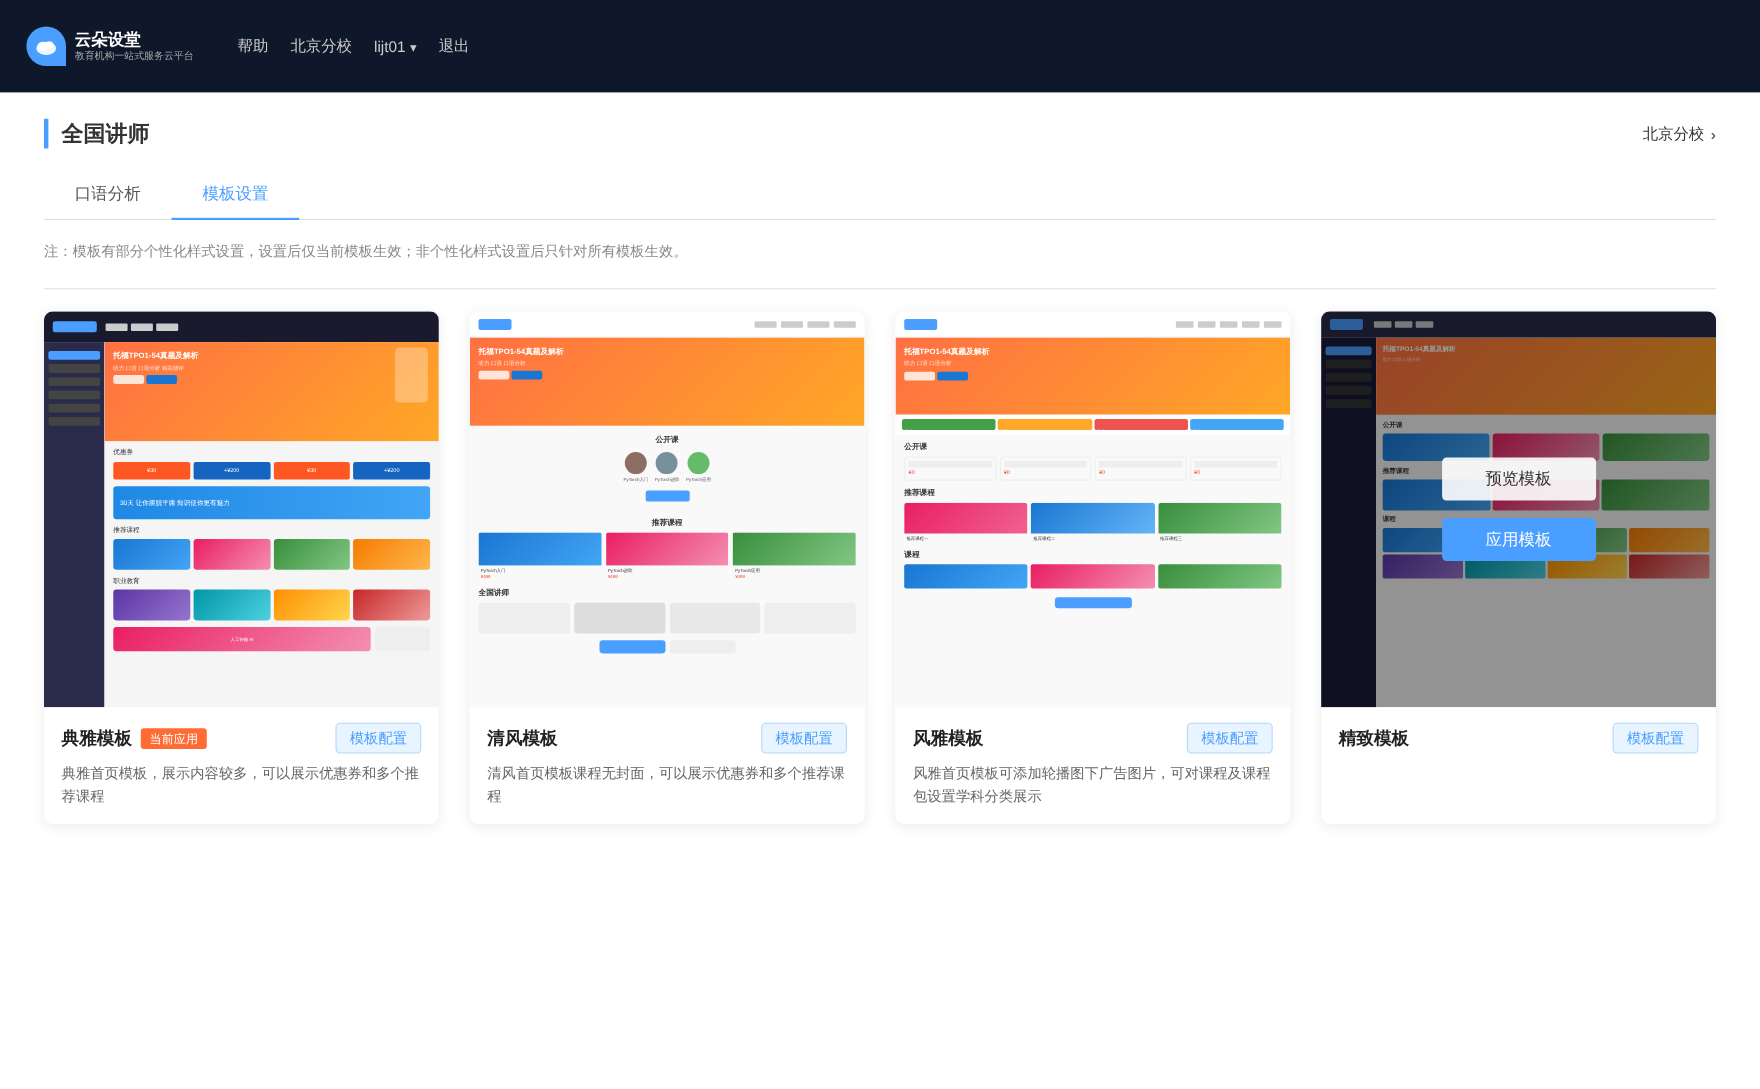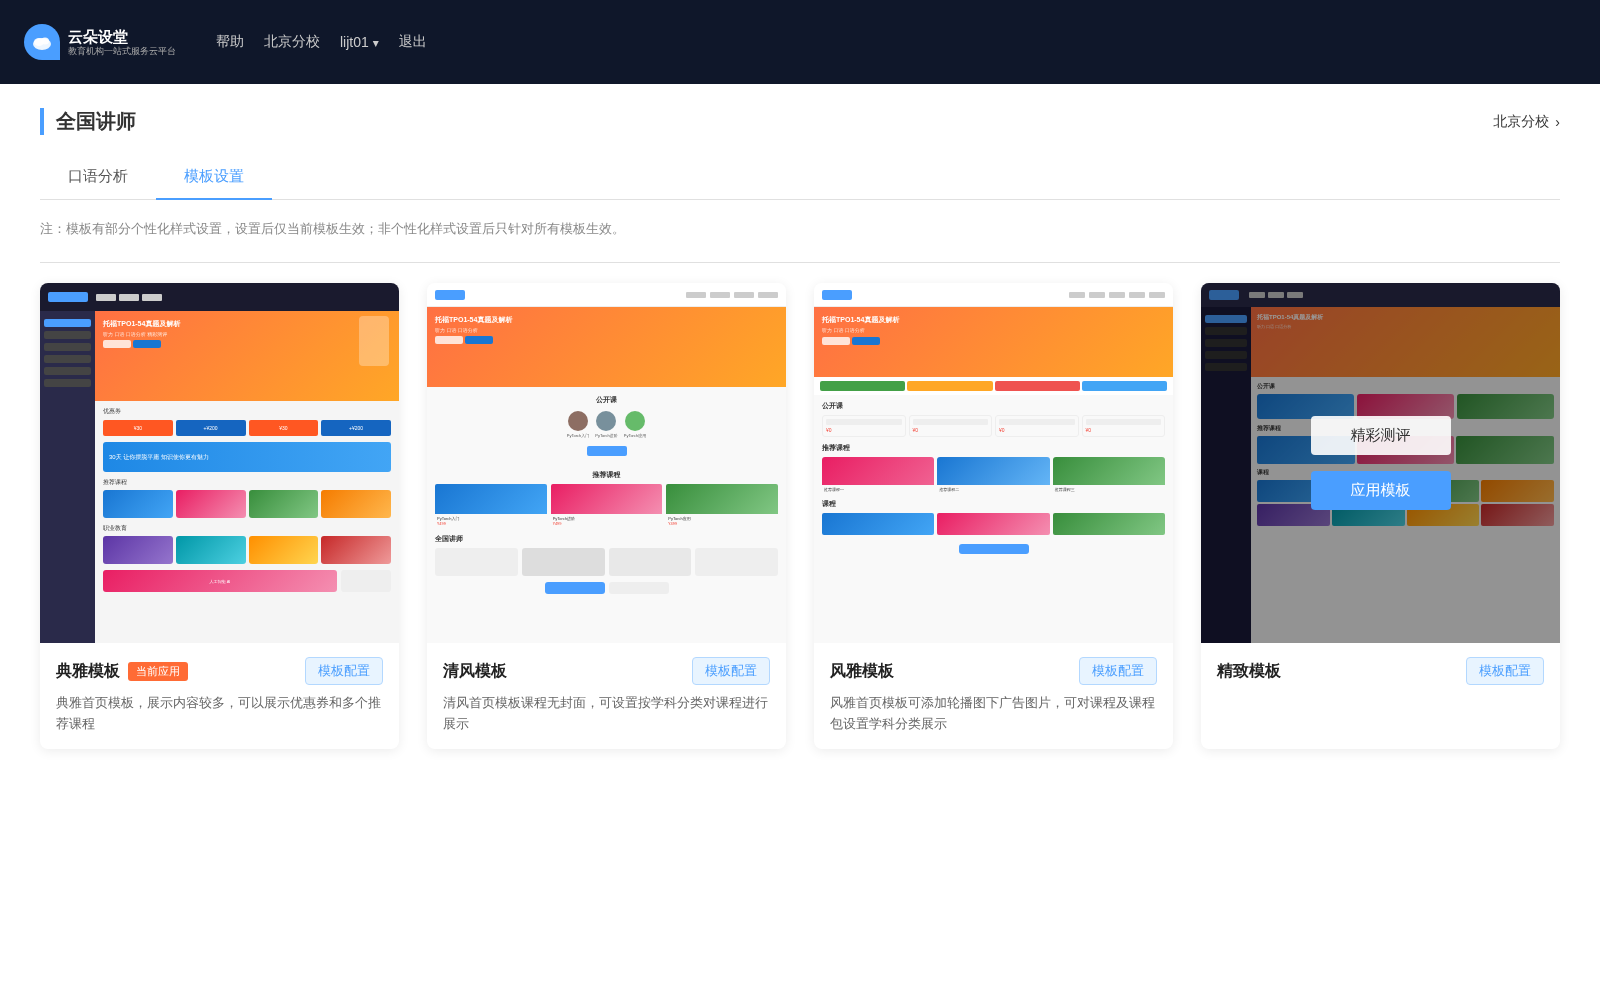--- a/index.html
+++ b/index.html
@@ -576,21 +576,21 @@
           </div>
         </div>
       </div>
       <div class="template-info">
         <div class="template-name-row">
           <div class="template-name-left">
             <span class="template-name">清风模板</span>
           </div>
           <button class="btn-config">模板配置</button>
         </div>
-        <p class="template-desc">清风首页模板课程无封面，可设置按学科分类对课程进行展示</p>
+        <p class="template-desc">清风首页模板课程无封面，可以展示优惠券和多个推荐课程</p>
       </div>
     </div>
 
     <div class="template-card">
       <div class="template-preview">
         <div class="preview-sim">
           <div class="t3-header">
             <div class="t3-logo"></div>
             <div class="t3-nav">
               <div class="t3-nav-item"></div>
@@ -731,21 +731,21 @@
                   <div class="t4-course-item color-f"></div>
                   <div class="t4-course-item" style="background:linear-gradient(135deg,#ff8f00,#ffd54f);"></div>
                   <div class="t4-course-item" style="background:linear-gradient(135deg,#c62828,#ef9a9a);"></div>
                 </div>
               </div>
             </div>
           </div>
         </div>
 
         <div class="hover-actions">
-          <button class="hover-btn-preview">精彩测评</button>
+          <button class="hover-btn-preview">预览模板</button>
           <button class="hover-btn-apply">应用模板</button>
         </div>
       </div>
       <div class="template-info">
         <div class="template-name-row">
           <div class="template-name-left">
             <span class="template-name">精致模板</span>
           </div>
           <button class="btn-config">模板配置</button>
         </div>

